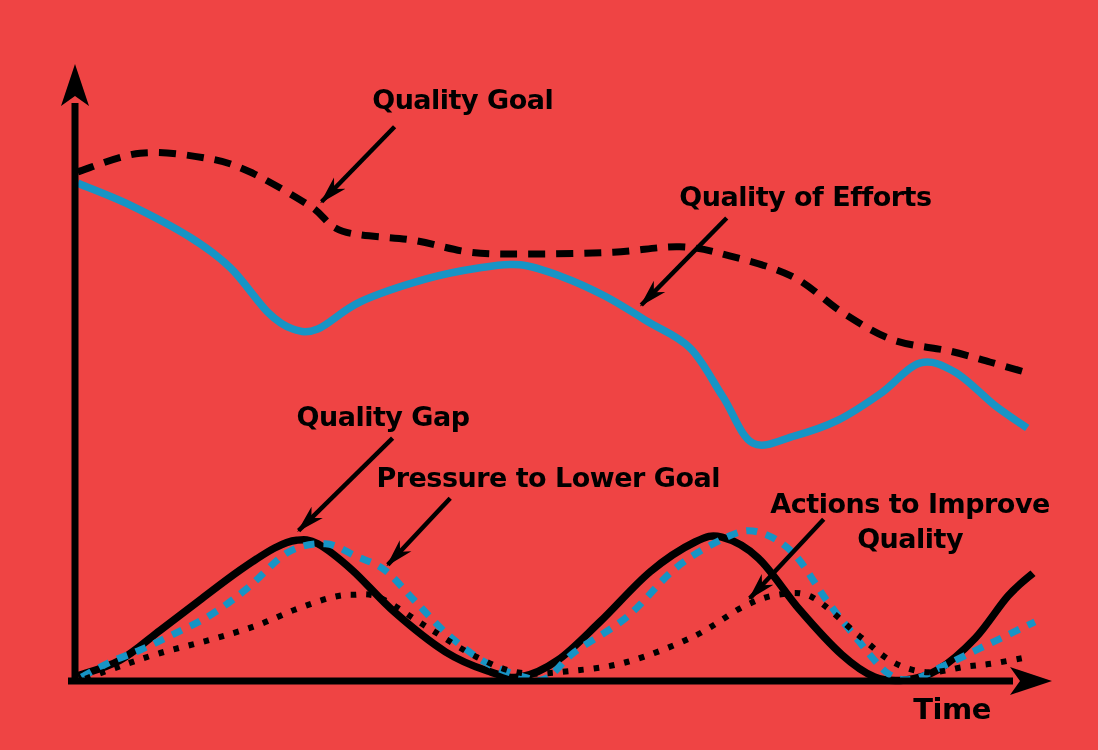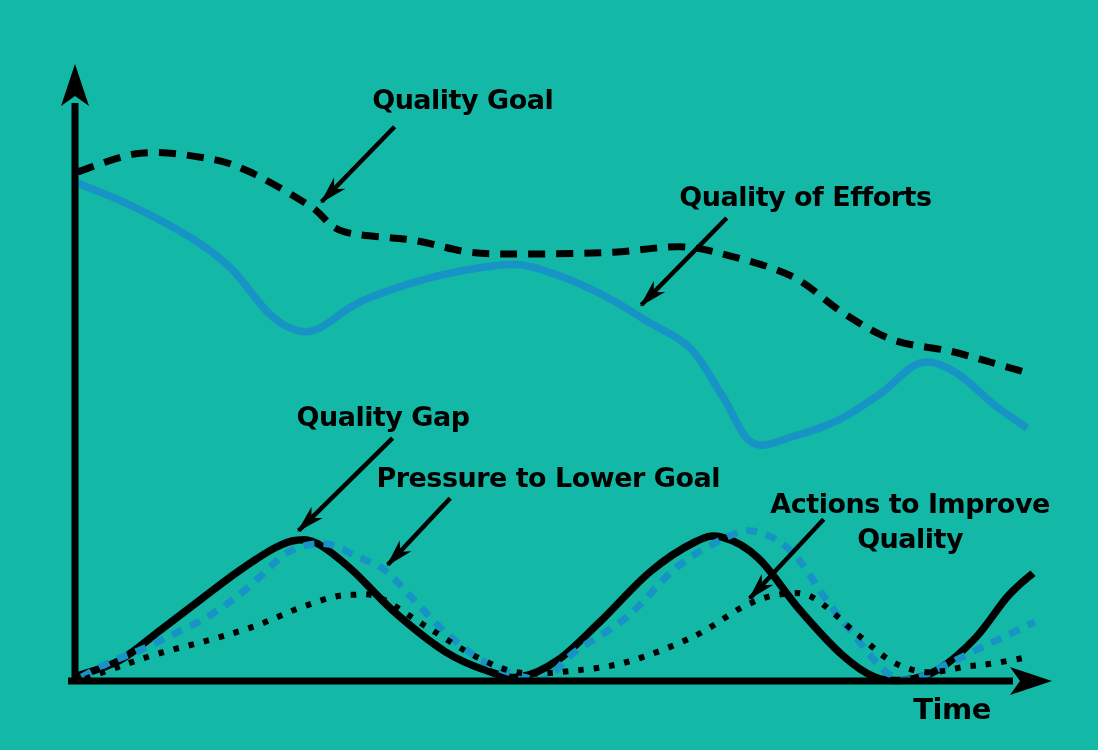--- a/index.html
+++ b/index.html
@@ -1,20 +1,20 @@
 <!DOCTYPE html>
 <html><head>
 <meta charset="utf-8">
 <style>
   html, body { margin: 0; padding: 0; background: #ffffff; }
   .stage {
     position: relative;
     width: 1098px;
     height: 750px;
-    background: #14b8a6;
+    background: #ef4444;
     overflow: hidden;
     font-family: "DejaVu Sans", sans-serif;
   }
   svg { display: block; }
   .anno-text {
     font-family: "DejaVu Sans", sans-serif;
     font-size: 27px;
     font-weight: 600;
     letter-spacing: -0.5px;
     fill: #000000;

